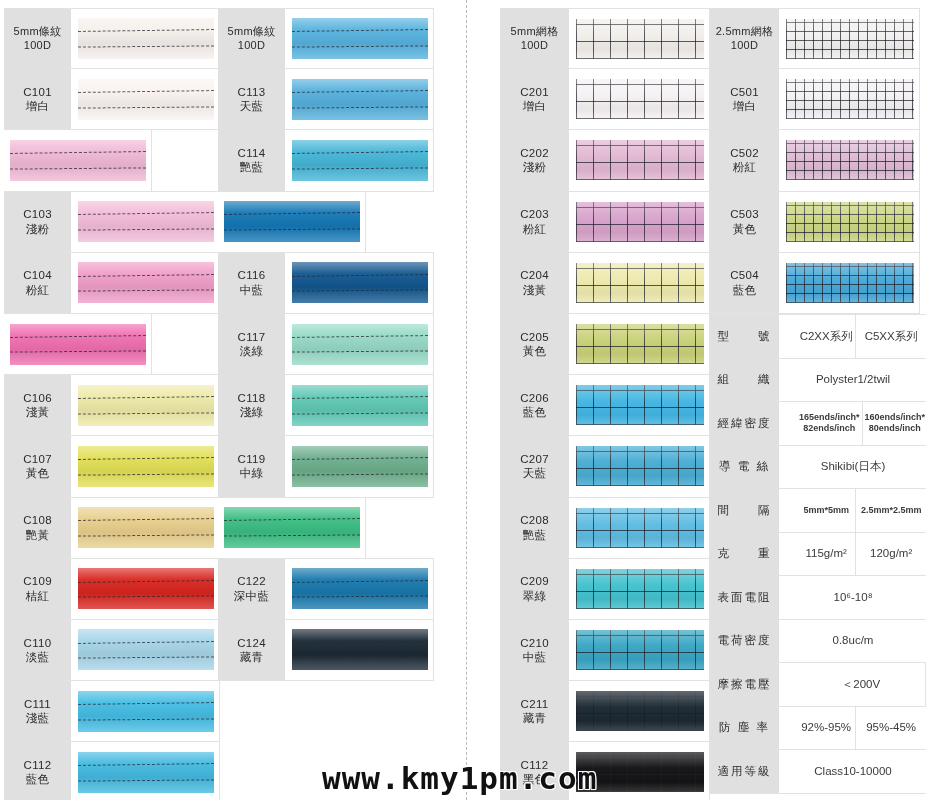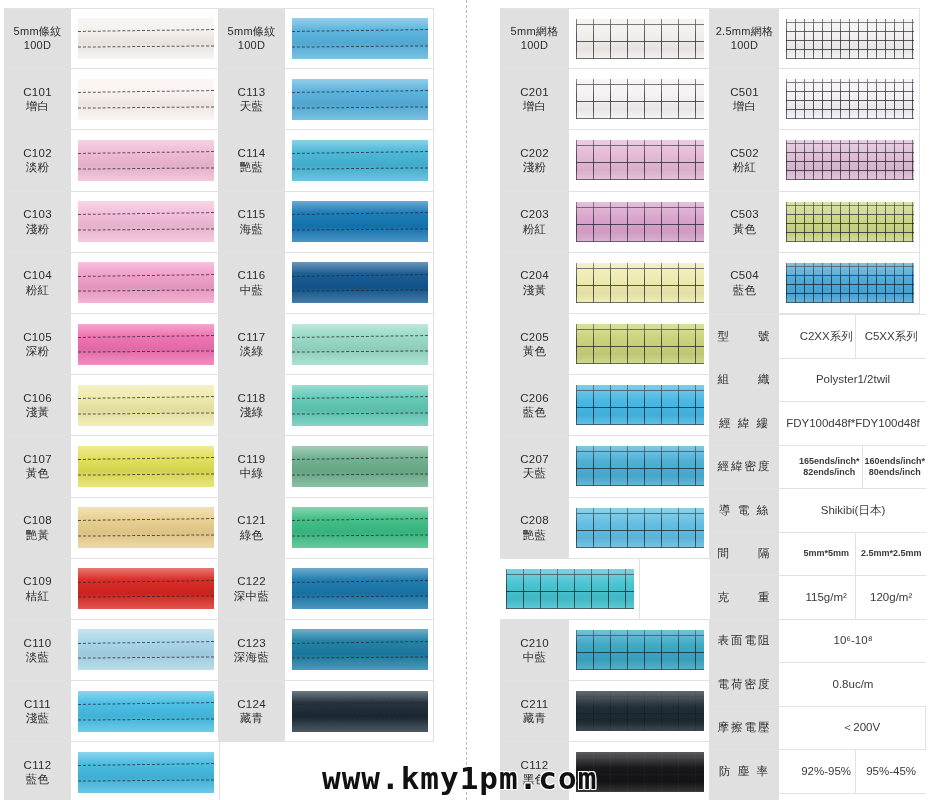--- a/index.html
+++ b/index.html
@@ -160,24 +160,20 @@
           <div class="cellwrap">
             <div class="sw">
               <div class="base" style="background: rgb(250, 243, 240);"></div>
               <div class="line" style="top: 30%; transform: rotate(-0.8deg);"></div>
               <div class="line" style="top: 68%; transform: rotate(-0.5deg);"></div>
               <div class="base" style="background: linear-gradient(rgba(255, 255, 255, 0.38) 0%, rgba(255, 255, 255, 0.05) 28%, rgba(0, 0, 0, 0.06) 62%, rgba(255, 255, 255, 0.22) 100%);"></div>
             </div>
           </div>
         </div>
         <div class="row">
-          <div class="lbl">
-            <div class="l1">C102</div>
-            <div class="l2">淡粉</div>
-          </div>
           <div class="cellwrap">
             <div class="sw">
               <div class="base" style="background: rgb(240, 184, 212);"></div>
               <div class="line" style="top: 30%; transform: rotate(-0.8deg);"></div>
               <div class="line" style="top: 68%; transform: rotate(-0.5deg);"></div>
               <div class="base" style="background: linear-gradient(rgba(255, 255, 255, 0.38) 0%, rgba(255, 255, 255, 0.05) 28%, rgba(0, 0, 0, 0.06) 62%, rgba(255, 255, 255, 0.22) 100%);"></div>
             </div>
           </div>
         </div>
         <div class="row">
@@ -202,24 +198,20 @@
           <div class="cellwrap">
             <div class="sw">
               <div class="base" style="background: rgb(240, 158, 200);"></div>
               <div class="line" style="top: 30%; transform: rotate(-0.8deg);"></div>
               <div class="line" style="top: 68%; transform: rotate(-0.5deg);"></div>
               <div class="base" style="background: linear-gradient(rgba(255, 255, 255, 0.38) 0%, rgba(255, 255, 255, 0.05) 28%, rgba(0, 0, 0, 0.06) 62%, rgba(255, 255, 255, 0.22) 100%);"></div>
             </div>
           </div>
         </div>
         <div class="row">
-          <div class="lbl">
-            <div class="l1">C105</div>
-            <div class="l2">深粉</div>
-          </div>
           <div class="cellwrap">
             <div class="sw">
               <div class="base" style="background: rgb(239, 111, 176);"></div>
               <div class="line" style="top: 30%; transform: rotate(-0.8deg);"></div>
               <div class="line" style="top: 68%; transform: rotate(-0.5deg);"></div>
               <div class="base" style="background: linear-gradient(rgba(255, 255, 255, 0.38) 0%, rgba(255, 255, 255, 0.05) 28%, rgba(0, 0, 0, 0.06) 62%, rgba(255, 255, 255, 0.22) 100%);"></div>
             </div>
           </div>
         </div>
         <div class="row">
@@ -360,24 +352,20 @@
           <div class="cellwrap">
             <div class="sw">
               <div class="base" style="background: rgb(69, 181, 216);"></div>
               <div class="line" style="top: 30%; transform: rotate(-0.8deg);"></div>
               <div class="line" style="top: 68%; transform: rotate(-0.5deg);"></div>
               <div class="base" style="background: linear-gradient(rgba(255, 255, 255, 0.38) 0%, rgba(255, 255, 255, 0.05) 28%, rgba(0, 0, 0, 0.06) 62%, rgba(255, 255, 255, 0.22) 100%);"></div>
             </div>
           </div>
         </div>
         <div class="row">
-          <div class="lbl">
-            <div class="l1">C115</div>
-            <div class="l2">海藍</div>
-          </div>
           <div class="cellwrap">
             <div class="sw">
               <div class="base" style="background: rgb(20, 119, 181);"></div>
               <div class="line" style="top: 30%; transform: rotate(-0.8deg);"></div>
               <div class="line" style="top: 68%; transform: rotate(-0.5deg);"></div>
               <div class="base" style="background: linear-gradient(rgba(255, 255, 255, 0.38) 0%, rgba(255, 255, 255, 0.05) 28%, rgba(0, 0, 0, 0.06) 62%, rgba(255, 255, 255, 0.22) 100%);"></div>
             </div>
           </div>
         </div>
         <div class="row">
@@ -430,55 +418,37 @@
           <div class="cellwrap">
             <div class="sw">
               <div class="base" style="background: rgb(108, 174, 140);"></div>
               <div class="line" style="top: 30%; transform: rotate(-0.8deg);"></div>
               <div class="line" style="top: 68%; transform: rotate(-0.5deg);"></div>
               <div class="base" style="background: linear-gradient(rgba(255, 255, 255, 0.38) 0%, rgba(255, 255, 255, 0.05) 28%, rgba(0, 0, 0, 0.06) 62%, rgba(255, 255, 255, 0.22) 100%);"></div>
             </div>
           </div>
         </div>
         <div class="row">
-          <div class="lbl">
-            <div class="l1">C121</div>
-            <div class="l2">綠色</div>
-          </div>
           <div class="cellwrap">
             <div class="sw">
               <div class="base" style="background: rgb(59, 189, 131);"></div>
               <div class="line" style="top: 30%; transform: rotate(-0.8deg);"></div>
               <div class="line" style="top: 68%; transform: rotate(-0.5deg);"></div>
               <div class="base" style="background: linear-gradient(rgba(255, 255, 255, 0.38) 0%, rgba(255, 255, 255, 0.05) 28%, rgba(0, 0, 0, 0.06) 62%, rgba(255, 255, 255, 0.22) 100%);"></div>
             </div>
           </div>
         </div>
         <div class="row">
           <div class="lbl">
             <div class="l1">C122</div>
             <div class="l2">深中藍</div>
           </div>
           <div class="cellwrap">
             <div class="sw">
               <div class="base" style="background: rgb(24, 120, 173);"></div>
-              <div class="line" style="top: 30%; transform: rotate(-0.8deg);"></div>
-              <div class="line" style="top: 68%; transform: rotate(-0.5deg);"></div>
-              <div class="base" style="background: linear-gradient(rgba(255, 255, 255, 0.38) 0%, rgba(255, 255, 255, 0.05) 28%, rgba(0, 0, 0, 0.06) 62%, rgba(255, 255, 255, 0.22) 100%);"></div>
-            </div>
-          </div>
-        </div>
-        <div class="row">
-          <div class="lbl">
-            <div class="l1">C123</div>
-            <div class="l2">深海藍</div>
-          </div>
-          <div class="cellwrap">
-            <div class="sw">
-              <div class="base" style="background: rgb(27, 125, 164);"></div>
               <div class="line" style="top: 30%; transform: rotate(-0.8deg);"></div>
               <div class="line" style="top: 68%; transform: rotate(-0.5deg);"></div>
               <div class="base" style="background: linear-gradient(rgba(255, 255, 255, 0.38) 0%, rgba(255, 255, 255, 0.05) 28%, rgba(0, 0, 0, 0.06) 62%, rgba(255, 255, 255, 0.22) 100%);"></div>
             </div>
           </div>
         </div>
         <div class="row">
           <div class="lbl">
             <div class="l1">C124</div>
             <div class="l2">藏青</div>
@@ -607,20 +577,24 @@
           </div>
           <div class="cellwrap">
             <div class="sw">
               <div class="base" style="background: rgb(95, 189, 226);"></div>
               <div class="vgrid" style="background: repeating-linear-gradient(90deg, rgba(25, 28, 36, 0.72) 0px, rgba(25, 28, 36, 0.72) 1px, transparent 1px, transparent 17px), repeating-linear-gradient(0deg, rgba(25, 28, 36, 0.72) 0px, rgba(25, 28, 36, 0.72) 1px, transparent 1px, transparent 17px);"></div>
               <div class="hgrid" style="background: linear-gradient(rgba(255, 255, 255, 0.3) 0%, rgba(255, 255, 255, 0.02) 40%, rgba(0, 0, 0, 0.05) 75%, rgba(255, 255, 255, 0.15) 100%);"></div>
             </div>
           </div>
         </div>
         <div class="row">
+          <div class="lbl">
+            <div class="l1">C209</div>
+            <div class="l2">翠綠</div>
+          </div>
           <div class="cellwrap">
             <div class="sw">
               <div class="base" style="background: rgb(68, 194, 207);"></div>
               <div class="vgrid" style="background: repeating-linear-gradient(90deg, rgba(25, 28, 36, 0.72) 0px, rgba(25, 28, 36, 0.72) 1px, transparent 1px, transparent 17px), repeating-linear-gradient(0deg, rgba(25, 28, 36, 0.72) 0px, rgba(25, 28, 36, 0.72) 1px, transparent 1px, transparent 17px);"></div>
               <div class="hgrid" style="background: linear-gradient(rgba(255, 255, 255, 0.3) 0%, rgba(255, 255, 255, 0.02) 40%, rgba(0, 0, 0, 0.05) 75%, rgba(255, 255, 255, 0.15) 100%);"></div>
             </div>
           </div>
         </div>
         <div class="row">
           <div class="lbl">
@@ -737,24 +711,20 @@
       <div class="srow">
         <div class="skey">型　　號</div>
         <div class="sval half first">C2XX系列</div>
         <div class="sval half">C5XX系列</div>
       </div>
       <div class="srow">
         <div class="skey">組　　織</div>
         <div class="sval">Polyster1/2twil</div>
       </div>
       <div class="srow">
-        <div class="skey">經 緯 縷</div>
-        <div class="sval">FDY100d48f*FDY100d48f</div>
-      </div>
-      <div class="srow">
         <div class="skey">經緯密度</div>
         <div class="sval half first small">165ends/inch*<br>82ends/inch</div>
         <div class="sval half small">160ends/inch*<br>80ends/inch</div>
       </div>
       <div class="srow">
         <div class="skey">導 電 絲</div>
         <div class="sval">Shikibi(日本)</div>
       </div>
       <div class="srow">
         <div class="skey">間　　隔</div>

